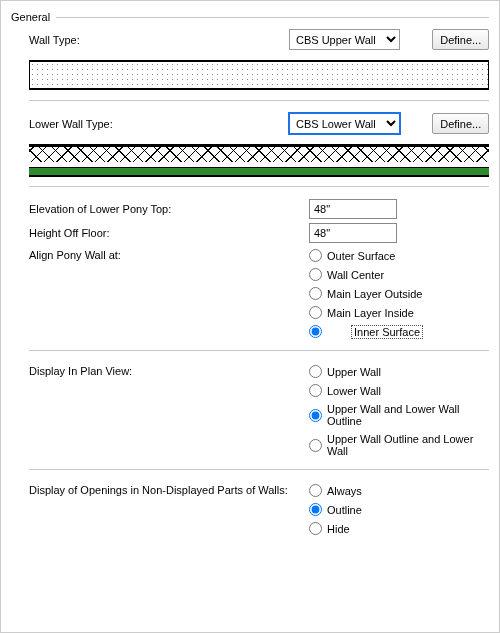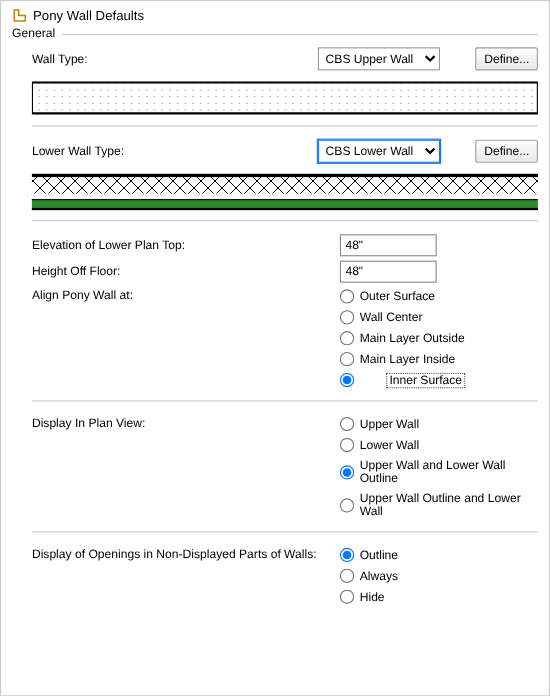--- a/index.html
+++ b/index.html
@@ -171,26 +171,20 @@
     padding: 0 2px;
     margin-left: 25px;
   }
   .group-block { margin-top: 6px; }
 </style>
 </head>
 <body>
 
 <div class="window">
 
-  <div class="title-row">
-    <svg width="14" height="14" viewBox="0 0 14 14">
-      <path d="M2 12 L2 2 L6 2 L6 7 L12 7 L12 12 Z" fill="none" stroke="#b58a00" stroke-width="1.4"></path>
-    </svg>
-    <span class="window-title">Pony Wall Defaults</span>
-  </div>
 
   <div class="fieldset-label-row">
     <span class="fieldset-label">General</span>
     <div class="hline"></div>
   </div>
 
   <div class="section">
 
     <div class="row">
       <div class="label-col">Wall Type:</div>
@@ -220,21 +214,21 @@
       <div class="lower-top"></div>
       <div class="lower-hatch"></div>
       <div class="lower-gap"></div>
       <div class="lower-green"></div>
     </div>
 
     <div class="sep"></div>
 
     <div class="field-grid">
 
-      <div class="lbl">Elevation of Lower Plan Top:</div>
+      <div class="lbl">Elevation of Lower Pony Top:</div>
       <div><input class="textin" value="48&quot;" style=""></div>
 
       <div class="lbl">Height Off Floor:</div>
       <div><input class="textin" value="48&quot;" style=""></div>
 
       <div class="lbl" style="align-self:start;">Align Pony Wall at:</div>
       <div class="radio-col">
         <label class="radio">
           <input type="radio" name="align" style="">
             <span>Outer Surface</span>
@@ -281,28 +275,28 @@
         </label>
       </div>
     </div>
 
     <div class="sep"></div>
 
     <div class="field-grid group-block">
       <div class="lbl" style="align-self:start;">Display of Openings in Non-Displayed Parts of Walls:</div>
       <div class="radio-col">
         <label class="radio">
+          <input type="radio" name="dopen" style="">
+            <span>Always</span>
+        </label>
+        <label class="radio">
           <input type="radio" name="dopen" checked="" style="">
             <span>Outline</span>
         </label>
         <label class="radio">
           <input type="radio" name="dopen" style="">
-            <span>Always</span>
-        </label>
-        <label class="radio">
-          <input type="radio" name="dopen" style="">
             <span>Hide</span>
         </label>
       </div>
     </div>
 
   </div>
 </div>
 
 </body></html>

